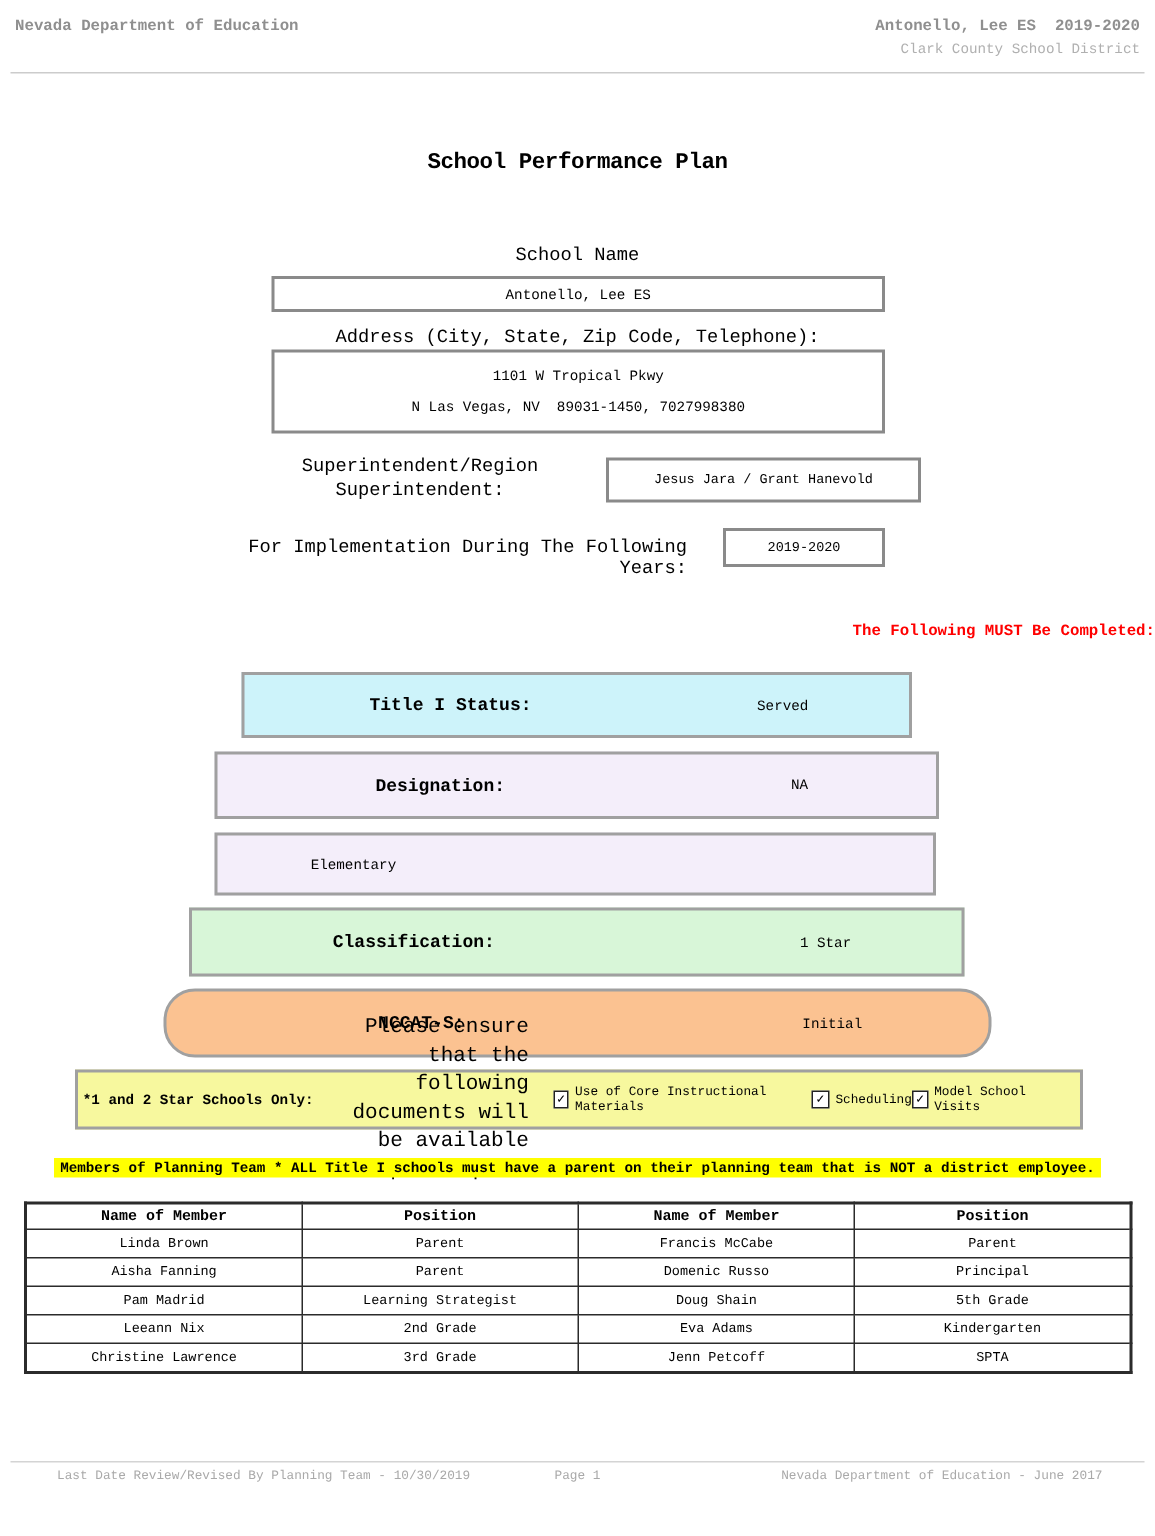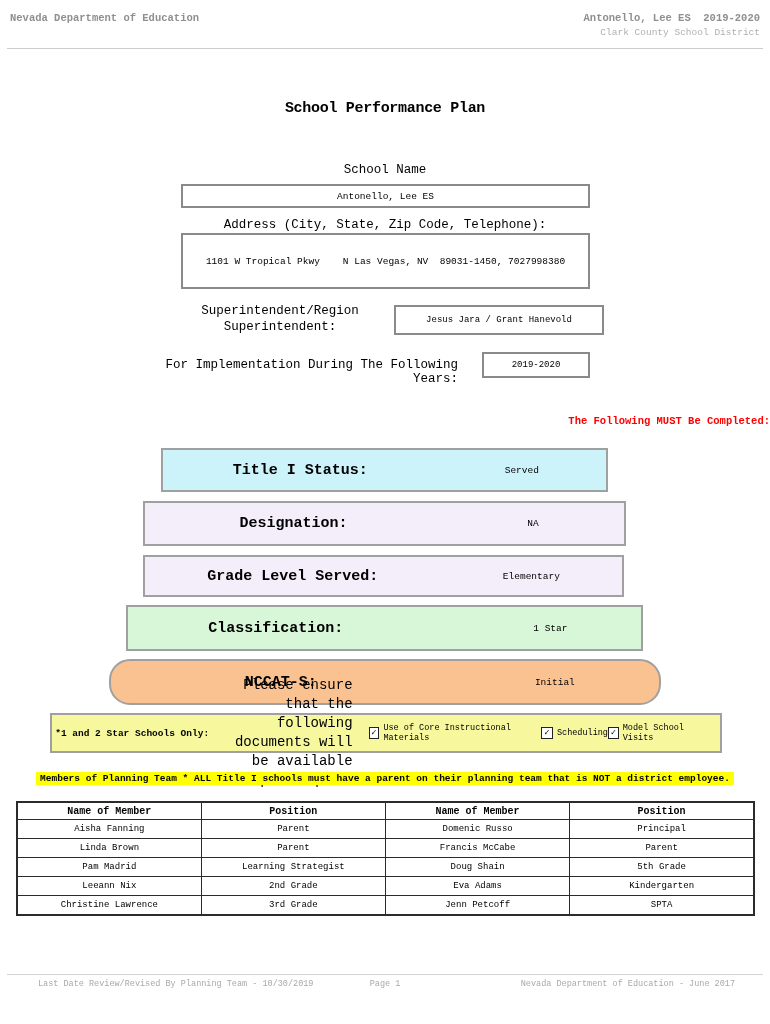--- a/index.html
+++ b/index.html
@@ -14,39 +14,39 @@
 
   
   .title{position:absolute;left:0;width:100%;top:100px;text-align:center;
          font-size:15px;font-weight:bold;letter-spacing:-0.3px;}
   .center-label{position:absolute;left:0;width:100%;text-align:center;font-size:12.5px;}
   .school-label{top:163px;}
   .addr-label{top:218px;}
   .field-box{position:absolute;border:2px solid #8a8a8a;display:flex;align-items:center;
              justify-content:center;font-size:9.5px;background:#fff;}
   .school-box{left:181px;top:184px;width:405px;height:20px;}
-  .addr-box{left:181px;top:233px;width:405px;height:52px;flex-direction:row;justify-content:space-evenly;}
+  .addr-box{left:181px;top:233px;width:405px;height:52px;flex-direction:column;justify-content:space-evenly;}
   .addr-box div{white-space:pre;}
   .sup-label{position:absolute;left:190px;top:303px;width:180px;text-align:center;
              font-size:12.5px;line-height:1.3;}
-  .sup-box{left:394px;top:305px;width:206px;height:26px;font-size:9px;}
+  .sup-box{left:404px;top:305px;width:206px;height:26px;font-size:9px;}
   .impl-label{position:absolute;left:160px;top:358px;width:298px;text-align:right;font-size:12.5px;}
   .impl-box{left:482px;top:352px;width:104px;height:22px;font-size:9px;}
 
   .red-notice{position:absolute;left:0;width:100%;top:415px;text-align:right;
               font-size:10.5px;font-weight:bold;color:#ff0000;}
 
   
   .status-row{position:absolute;border:2px solid #a0a0a0;display:flex;align-items:center;}
   .sr-0{left:161px;top:448px;width:443px;height:40px;}
   .sr-1{left:143px;top:501px;width:479px;height:41px;}
   .sr-2{left:143px;top:555px;width:477px;height:38px;}
   .sr-3{left:126px;top:605px;width:513px;height:42px;}
   .sr-4{left:109px;top:659px;width:548px;height:42px;}
-  .s-label{width:62%;text-align:center;font-weight:bold;font-size:15px;}
+  .s-label{width:62%;text-align:center;font-weight:bold;font-size:12px;}
   .s-value{width:38%;text-align:center;font-size:9.5px;}
 
   
   .star-box{position:absolute;left:50px;top:713px;width:668px;height:36px;border:2px solid #a0a0a0;
             display:flex;align-items:center;font-size:8.5px;}
   .star-label{width:24%;text-align:center;font-weight:bold;font-size:9.5px;}
   .star-note{width:21%;text-align:right;font-size:14px;line-height:1.35;}
   .cb-group{flex:1;display:flex;align-items:center;justify-content:space-between;padding:0 12px 0 16px;}
   .cb-item{display:flex;align-items:center;gap:4px;}
   .cbx{width:10px;height:10px;border:1.5px solid #222;display:flex;align-items:center;
@@ -107,21 +107,20 @@
   <div id="status-rows">
       <div class="status-row sr-0" style="background: rgb(205, 243, 250);">
         <div class="s-label">Title I Status:</div>
         <div class="s-value">Served</div>
       </div>
       <div class="status-row sr-1" style="background: rgb(244, 238, 250);">
         <div class="s-label">Designation:</div>
         <div class="s-value">NA</div>
       </div>
       <div class="status-row sr-2" style="background: rgb(244, 238, 250);">
-        <div class="s-label">Grade Level Served:</div>
         <div class="s-value">Elementary</div>
       </div>
       <div class="status-row sr-3" style="background: rgb(216, 246, 216); gap: 36px;">
         <div class="s-label">Classification:</div>
         <div class="s-value">1 Star</div>
       </div>
       <div class="status-row sr-4" style="background: rgb(251, 194, 145); border-radius: 21px;">
         <div class="s-label">NCCAT-S:</div>
         <div class="s-value">Initial</div>
       </div>
@@ -154,32 +153,32 @@
     <thead>
         <tr id="members-head">
           <th>Name of Member</th>
           <th>Position</th>
           <th>Name of Member</th>
           <th>Position</th>
         </tr>
       </thead>
     <tbody id="members-body">
         <tr>
+          <td>Linda Brown</td>
+          <td>Parent</td>
+          <td>Francis McCabe</td>
+          <td>Parent</td>
+        </tr>
+        <tr>
           <td>Aisha Fanning</td>
           <td>Parent</td>
           <td>Domenic Russo</td>
           <td>Principal</td>
         </tr>
         <tr>
-          <td>Linda Brown</td>
-          <td>Parent</td>
-          <td>Francis McCabe</td>
-          <td>Parent</td>
-        </tr>
-        <tr>
           <td>Pam Madrid</td>
           <td>Learning Strategist</td>
           <td>Doug Shain</td>
           <td>5th Grade</td>
         </tr>
         <tr>
           <td>Leeann Nix</td>
           <td>2nd Grade</td>
           <td>Eva Adams</td>
           <td>Kindergarten</td>

